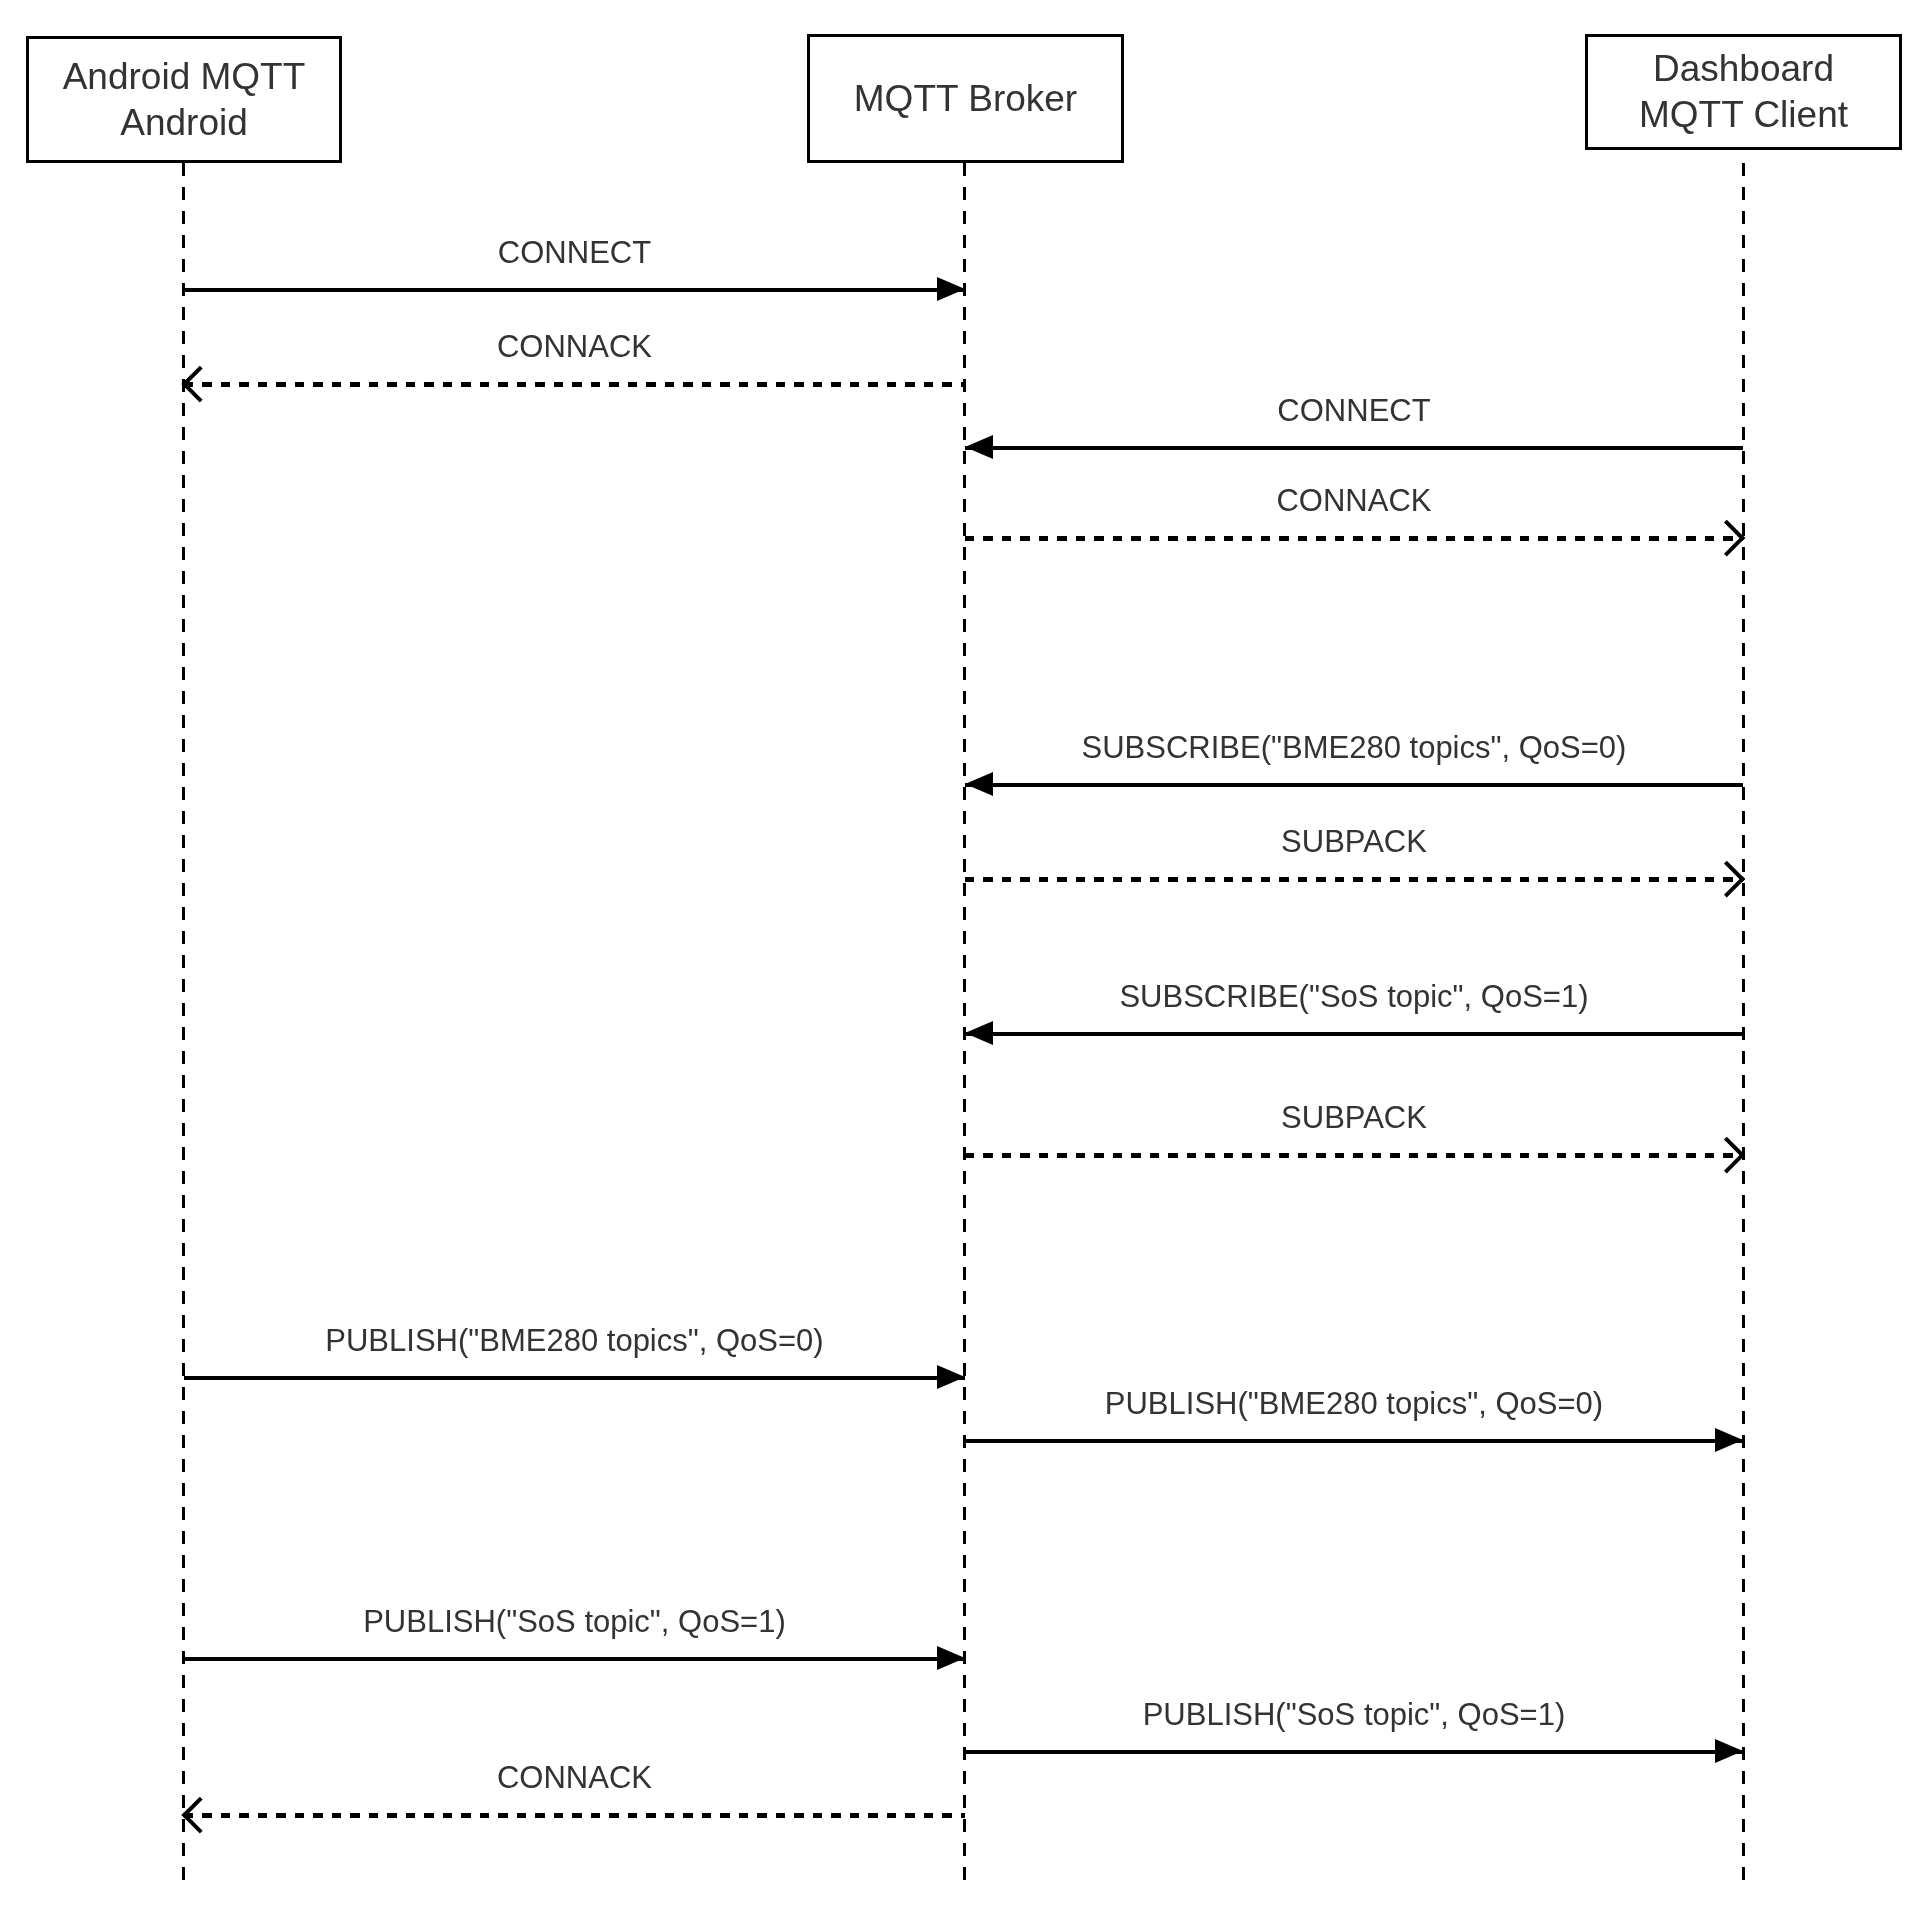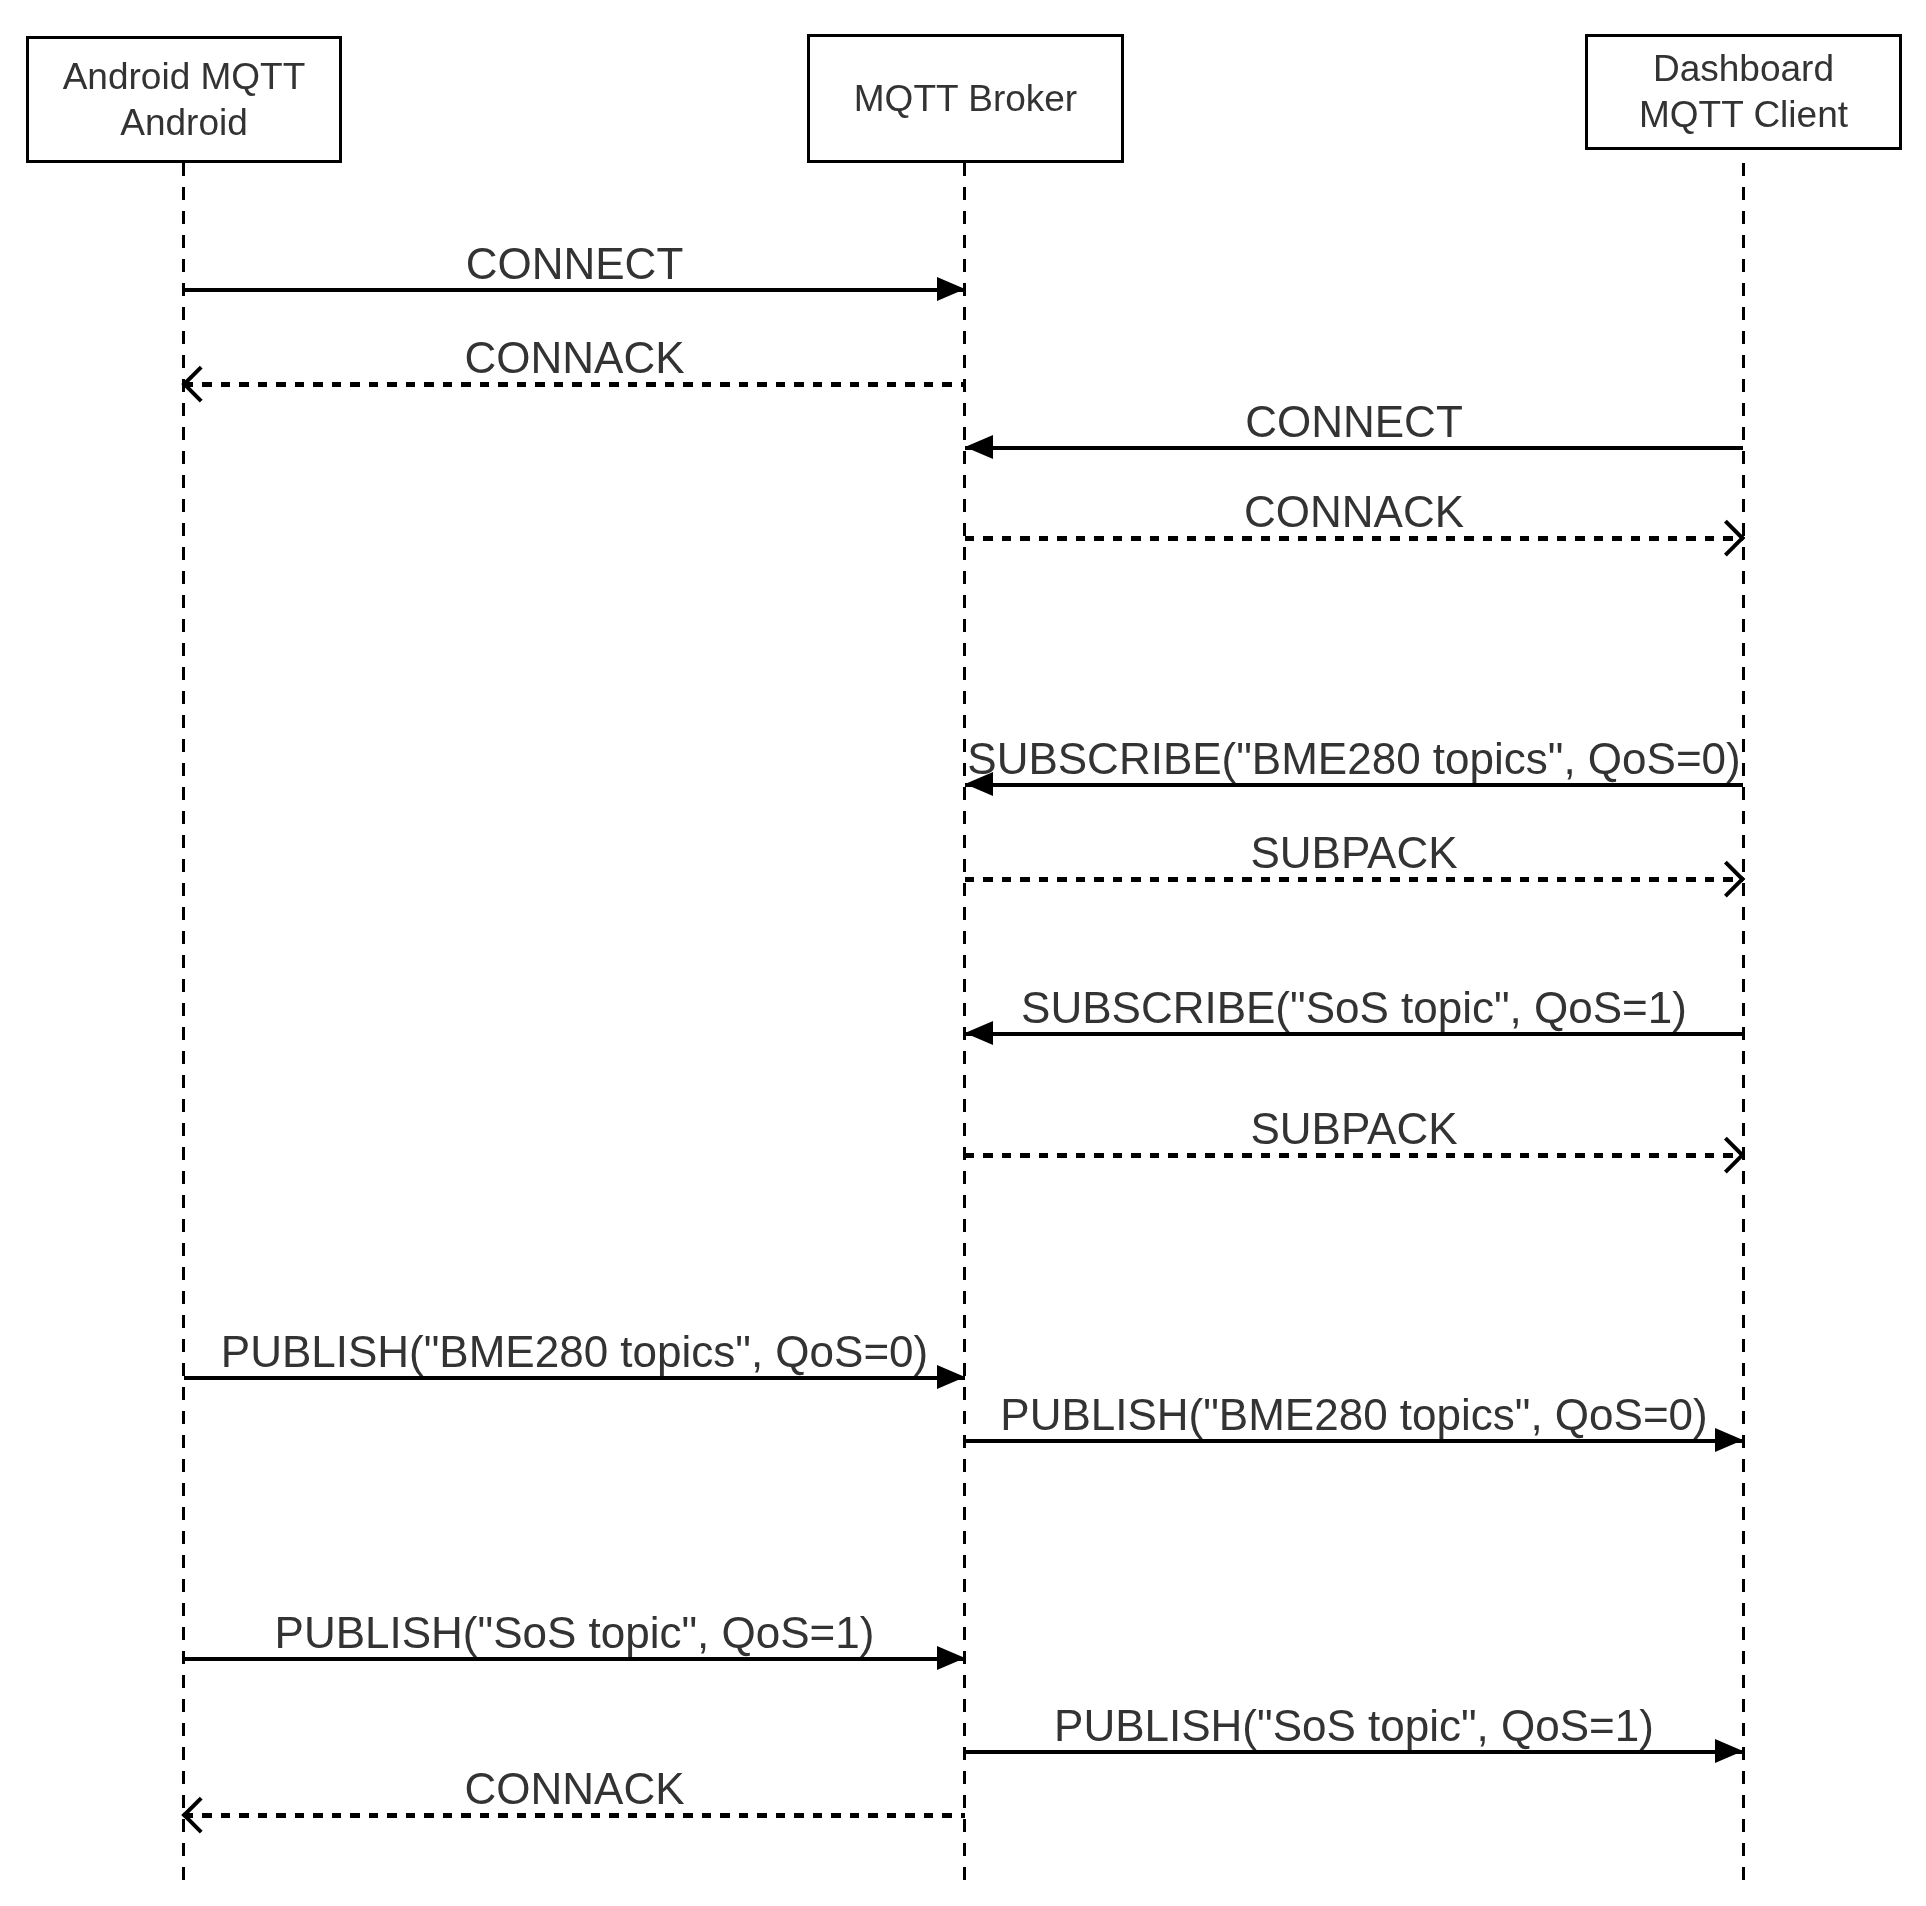--- a/index.html
+++ b/index.html
@@ -49,23 +49,23 @@
 
   
   .msg {
     position: absolute;
     height: 0;
   }
   .msg-label {
     position: absolute;
     left: 0;
     width: 100%;
-    bottom: 1px;
+    bottom: 19px;
     text-align: center;
-    font-size: 44px;
+    font-size: 31px;
     color: #333333;
     white-space: nowrap;
     margin-top: 40px;
   }
   .msg-line {
     position: absolute;
     left: 0;
     width: 100%;
     top: -1.9px;
     height: 3.8px;

